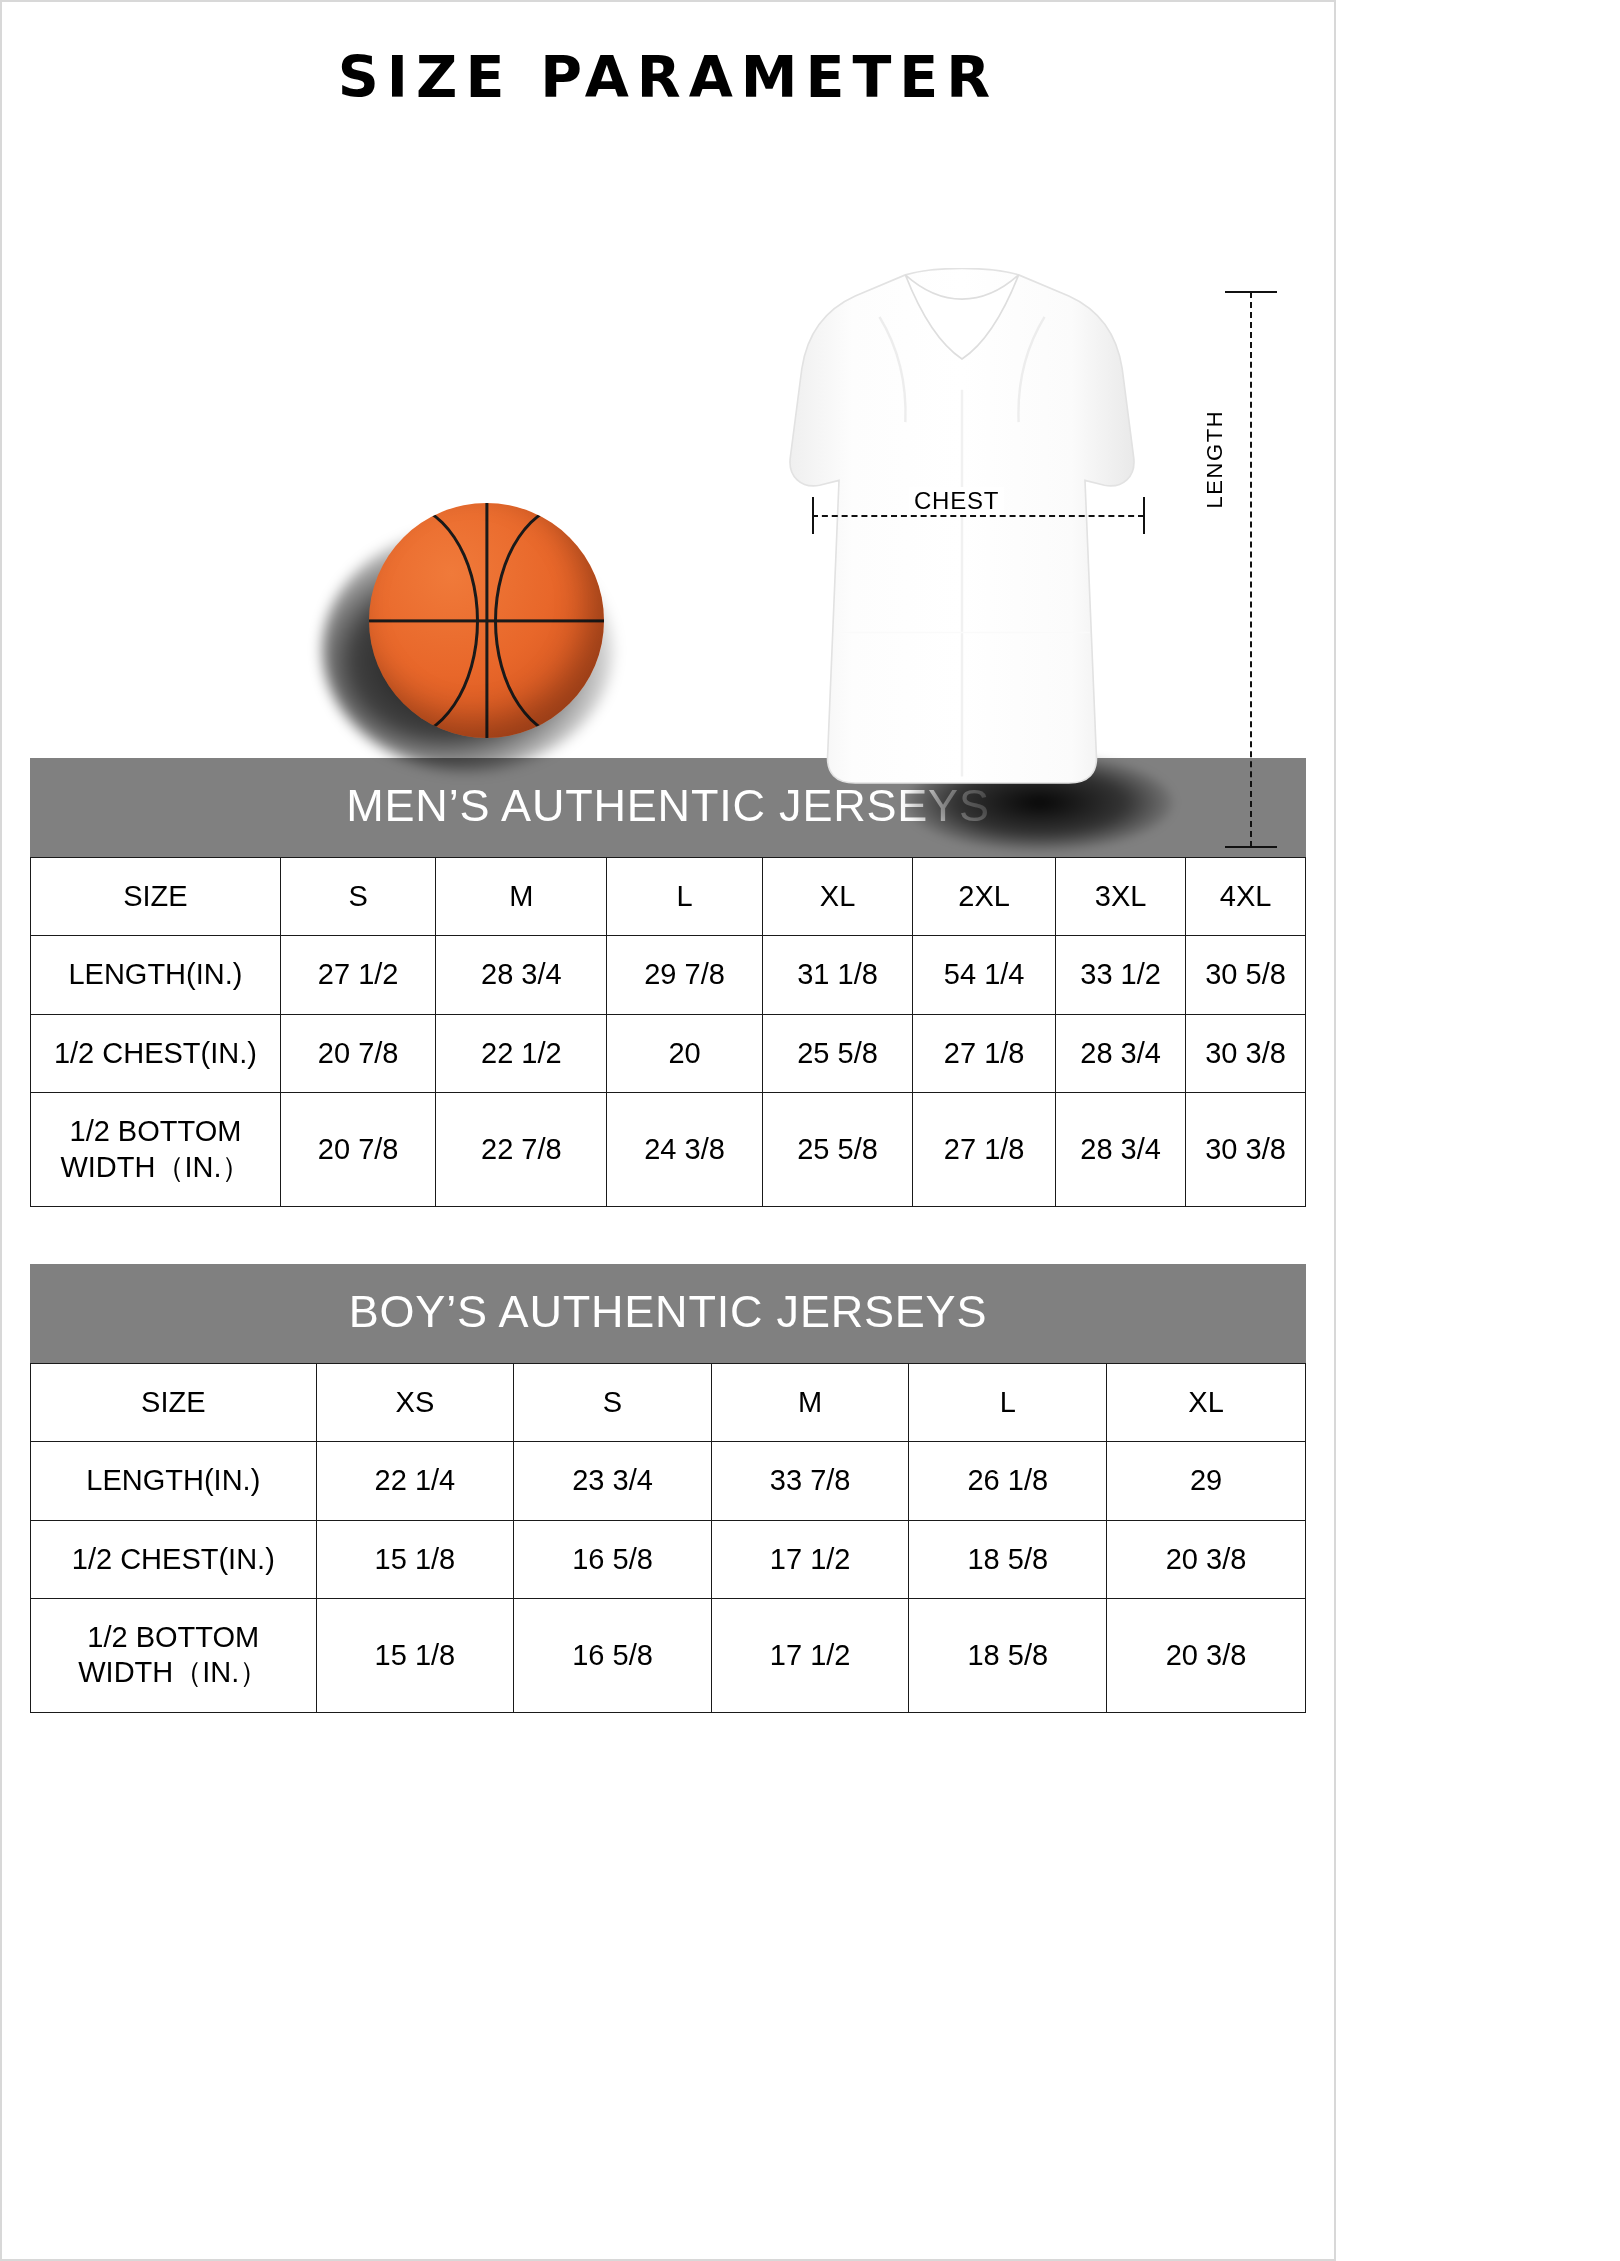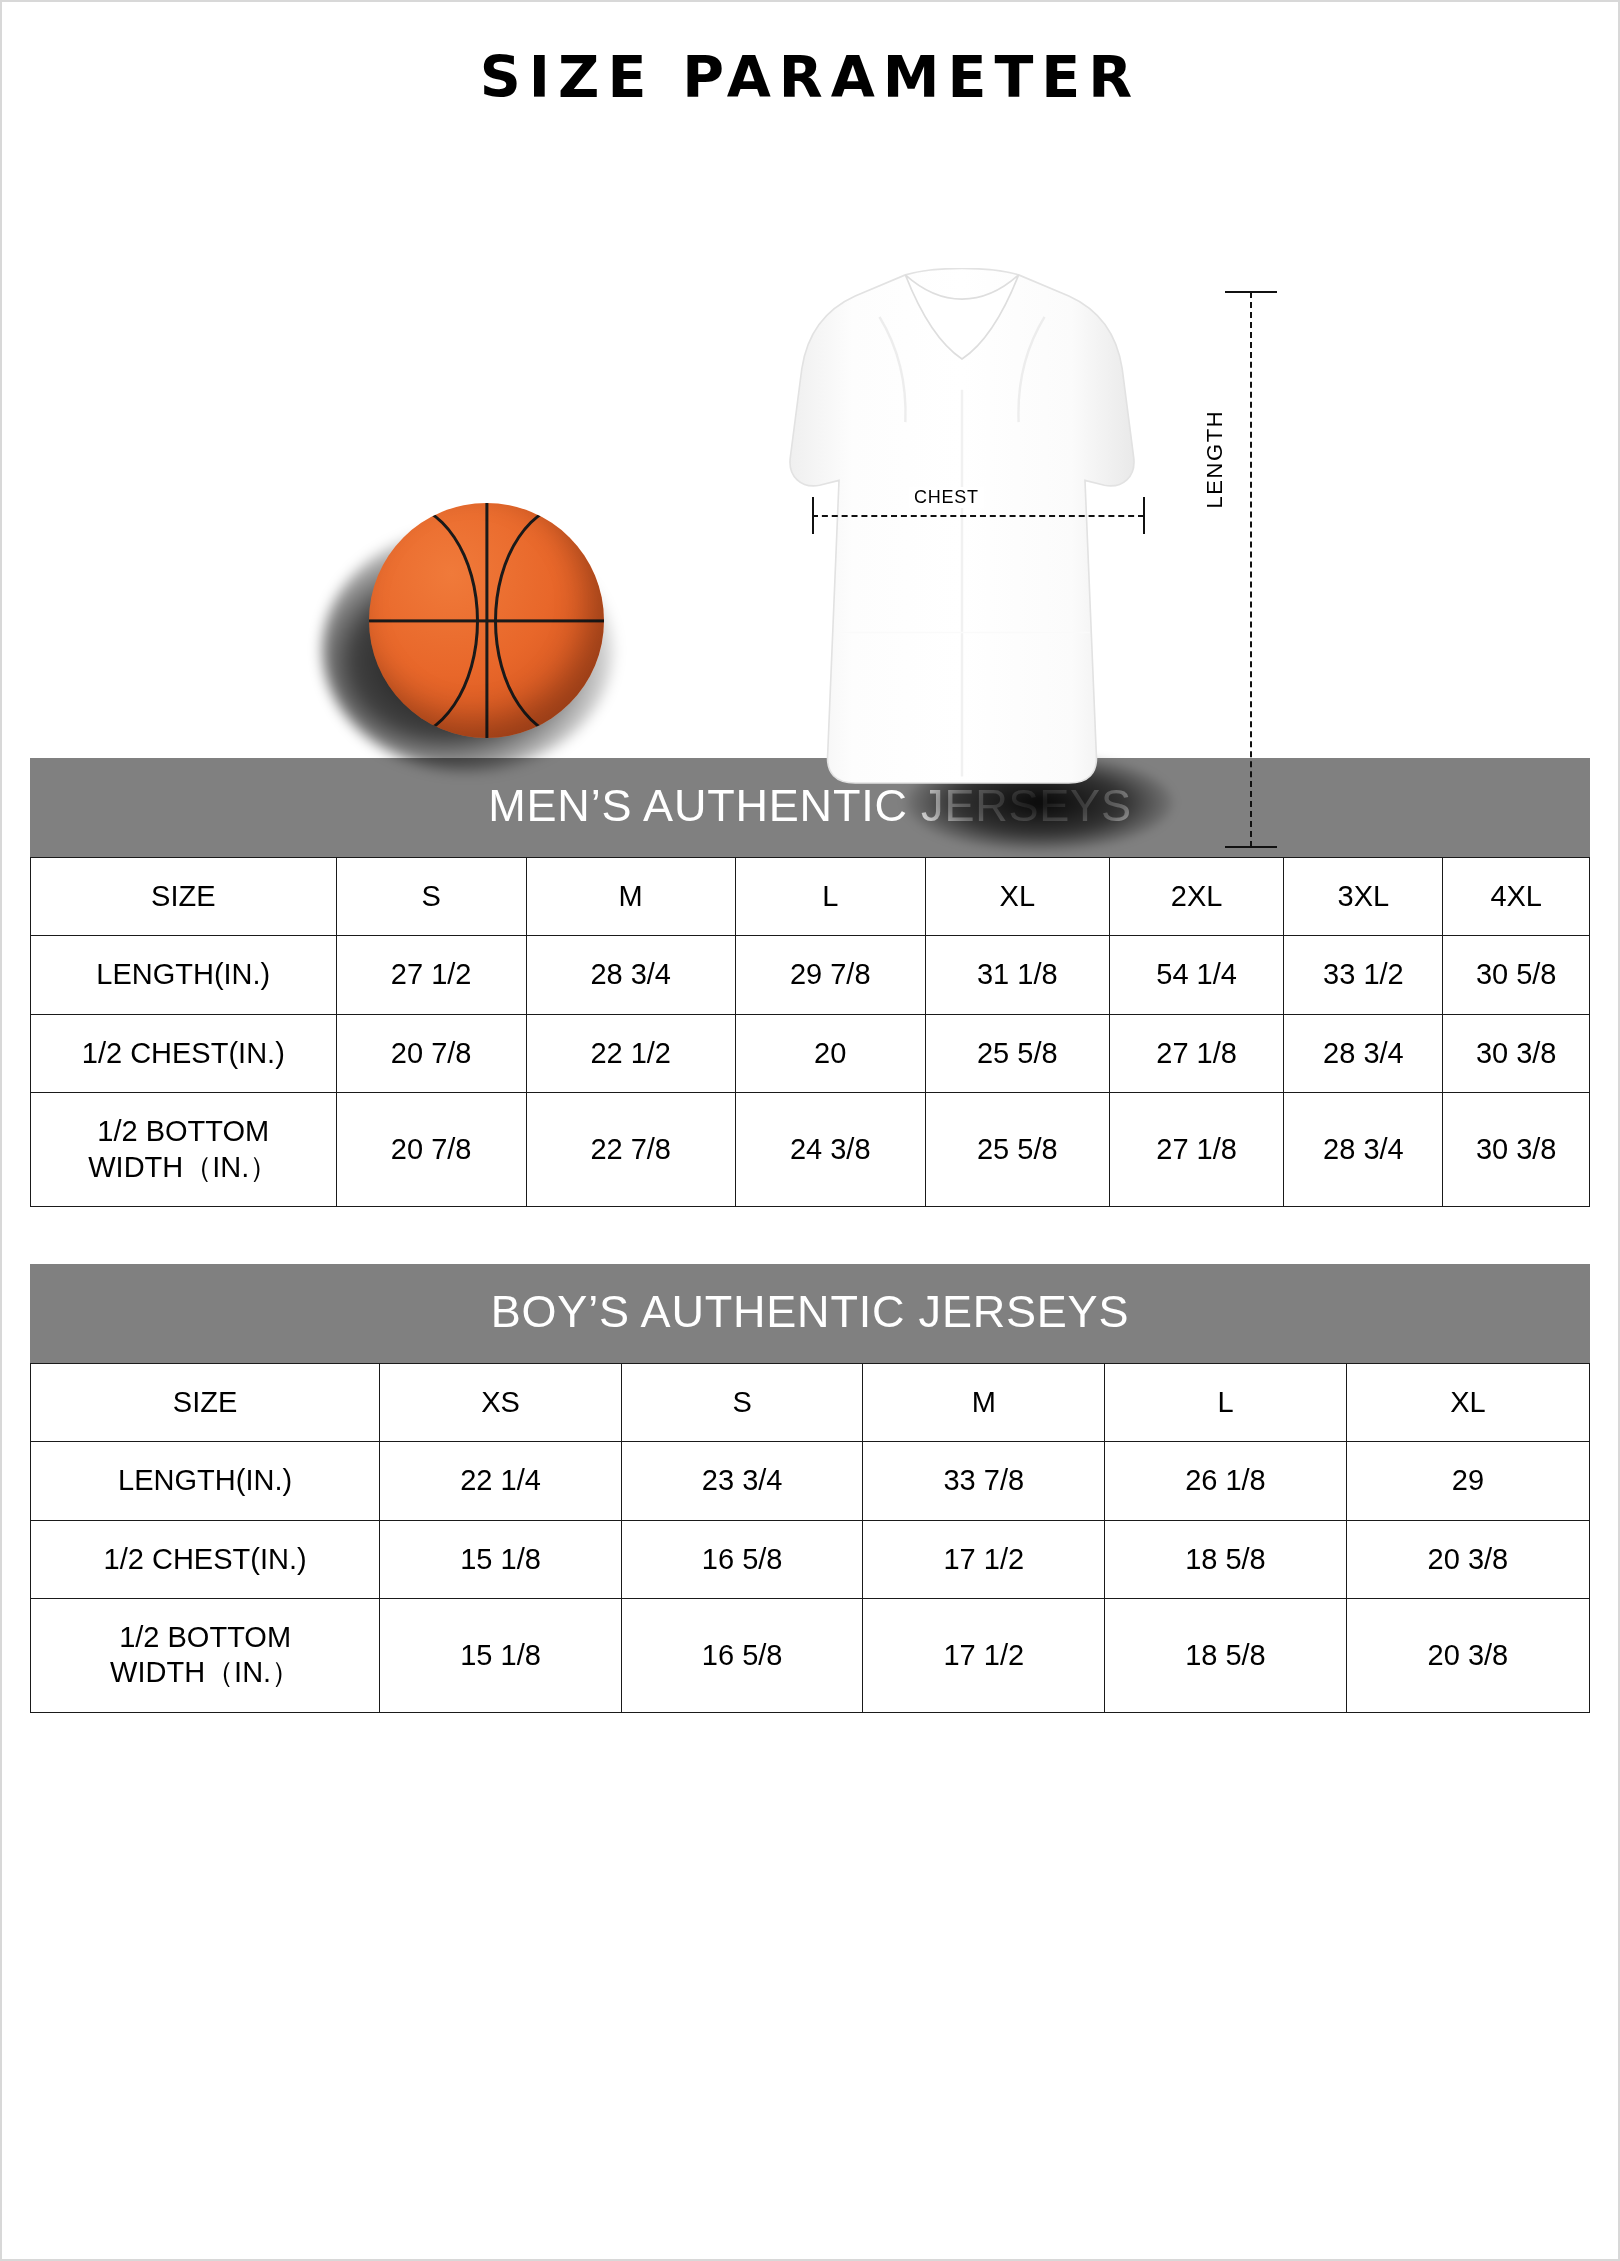--- a/index.html
+++ b/index.html
@@ -10,21 +10,21 @@
   body {
     width: 1620px;
     height: 2261px;
     font-family: "Liberation Sans", sans-serif;
     color: #000000;
     position: relative;
     overflow: hidden;
   }
   .page {
     position: relative;
-    width: 1620px;
+    width: 1336px;
     height: 2261px;
     box-sizing: border-box;
     background: #fff;
     border: 2.4px solid #d8d8d8;
   }
 
   
   .title {
     text-align: center;
     font-family: "DejaVu Sans", sans-serif;
@@ -138,21 +138,21 @@
     position: absolute;
     left: 0;
     top: 0;
   }
 
   
   .chest-label {
     position: absolute;
     left: 907px;
     top: 377px;
-    font-size: 18px;
+    font-size: 24px;
     letter-spacing: 0.8px;
     background: #fff;
     padding: 0 4.9px;
     font-family: "Liberation Sans", sans-serif;
   }
   .chest-line {
     position: absolute;
     left: 810px;
     top: 405px;
     width: 332px;

